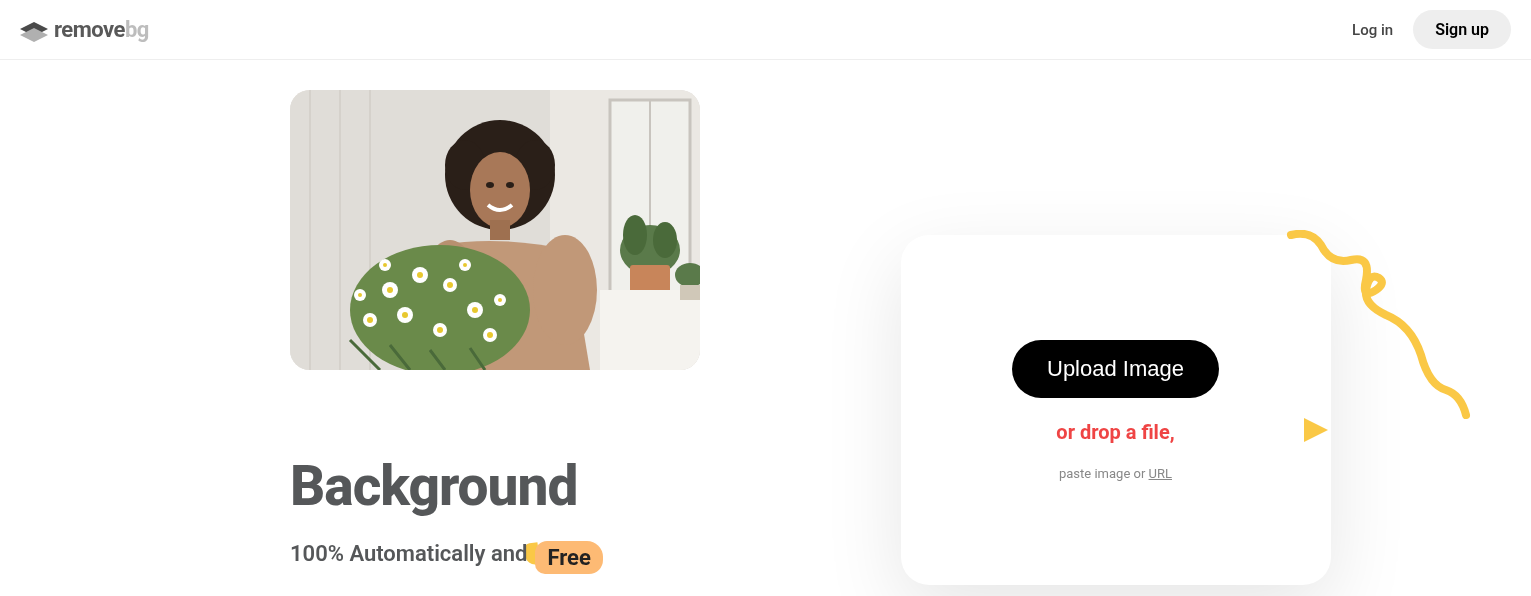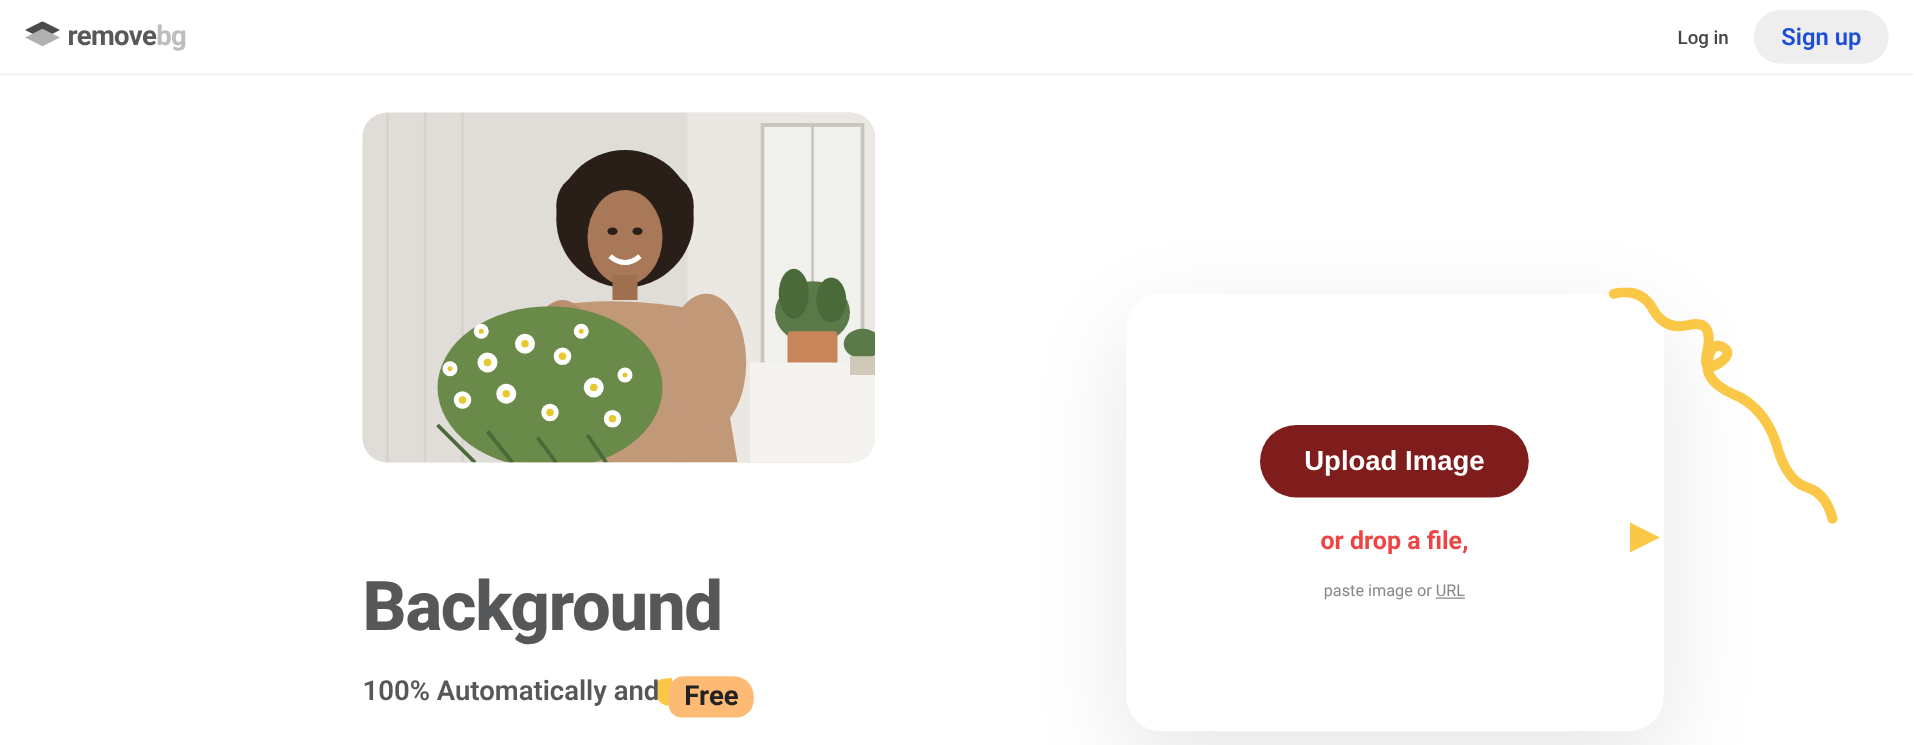--- a/index.html
+++ b/index.html
@@ -1,44 +1,44 @@
 <!DOCTYPE html>
 <html><head>
 <meta charset="utf-8">
 <style>
 * { margin: 0; padding: 0; box-sizing: border-box; }
 body { font-family: -apple-system, BlinkMacSystemFont, "Segoe UI", Roboto, Helvetica, Arial, sans-serif; background: #fff; width: 1531px; height: 596px; overflow: hidden; }
 
 
 .header { display: flex; align-items: center; padding: 0 20px; height: 60px; border-bottom: 1px solid #eee; }
-.logo { display: flex; align-items: flex-start; gap: 6px; margin-right: 30px; cursor: pointer; }
+.logo { display: flex; align-items: flex-end; gap: 6px; margin-right: 30px; cursor: pointer; }
 .logo-icon { width: 28px; height: 20px; position: relative; }
 .logo-text { font-size: 22px; font-weight: 700; color: #595959; letter-spacing: -0.5px; }
 .logo-text .bg { color: #bdbdbd; }
 .nav { display: flex; gap: 30px; }
 .nav-item { color: #454545; font-size: 15px; font-weight: 500; cursor: pointer; display: flex; align-items: center; gap: 4px; }
 .chevron { width: 10px; height: 6px; }
 .header-right { margin-left: auto; display: flex; align-items: center; gap: 20px; }
 .login { color: #454545; font-size: 15px; font-weight: 500; cursor: pointer; margin-left: 24px; }
-.signup { background: #eee; border-radius: 22px; padding: 10px 22px; font-size: 19px; font-weight: 600; color: #1d4ed8; cursor: pointer; }
+.signup { background: #eee; border-radius: 22px; padding: 10px 22px; font-size: 16px; font-weight: 600; color: #000000; cursor: pointer; }
 
 
 .main { display: flex; padding: 30px 0 0 0; position: relative; }
 .left-section { width: 700px; padding-left: 290px; }
 .hero-image { width: 410px; height: 280px; border-radius: 20px; background: linear-gradient(135deg, #e8e5e0 0%, #d8d4ce 100%); position: relative; overflow: hidden; }
 .hero-image svg { position: absolute; inset: 0; }
 .hero-title { font-size: 55px; font-weight: 800; color: #555759; line-height: 1.05; margin-top: 30px; letter-spacing: -1px; }
 .hero-sub { font-size: 22px; font-weight: 600; color: #555759; margin-top: 25px; display: flex; align-items: flex-start; gap: 8px; }
 .free-badge { background: #fdba74; padding: 4px 12px 4px 12px; border-radius: 12px 16px 14px 10px; font-weight: 700; color: #222; position: relative; }
 .free-badge::before { content:""; position:absolute; left:-10px; top:2px; width:14px; height:22px; background:#fac846; border-radius: 6px 0 0 10px; transform: rotate(-8deg); z-index:-1;}
 
 
 .right-section { flex: 1; display: flex; justify-content: center; align-items: flex-start; padding-top: 145px; position: relative; }
 .upload-card { width: 430px; height: 350px; background: #fff; border-radius: 28px; box-shadow: 0 25px 80px rgba(0,0,0,0.10); display: flex; flex-direction: column; align-items: center; justify-content: center; gap: 22px; padding: 40px; }
-.upload-btn { background: #7f1d1d; color: #fff; font-size: 22px; font-weight: 700; border: none; border-radius: 30px; padding: 16px 35px; cursor: pointer; }
+.upload-btn { background: #000000; color: #fff; font-size: 22px; font-weight: 400; border: none; border-radius: 30px; padding: 16px 35px; cursor: pointer; }
 .drop-text { font-size: 20px; font-weight: 700; color: #ef4444; }
 .paste-text { font-size: 13px; color: #888; }
 .paste-text .url { text-decoration: underline; cursor: pointer; }
 
 
 .squiggle { position: absolute; top: 140px; right: 60px; }
 .triangle { position: absolute; top: 325px; right: 200px; }
 </style>
 </head>
 <body>

